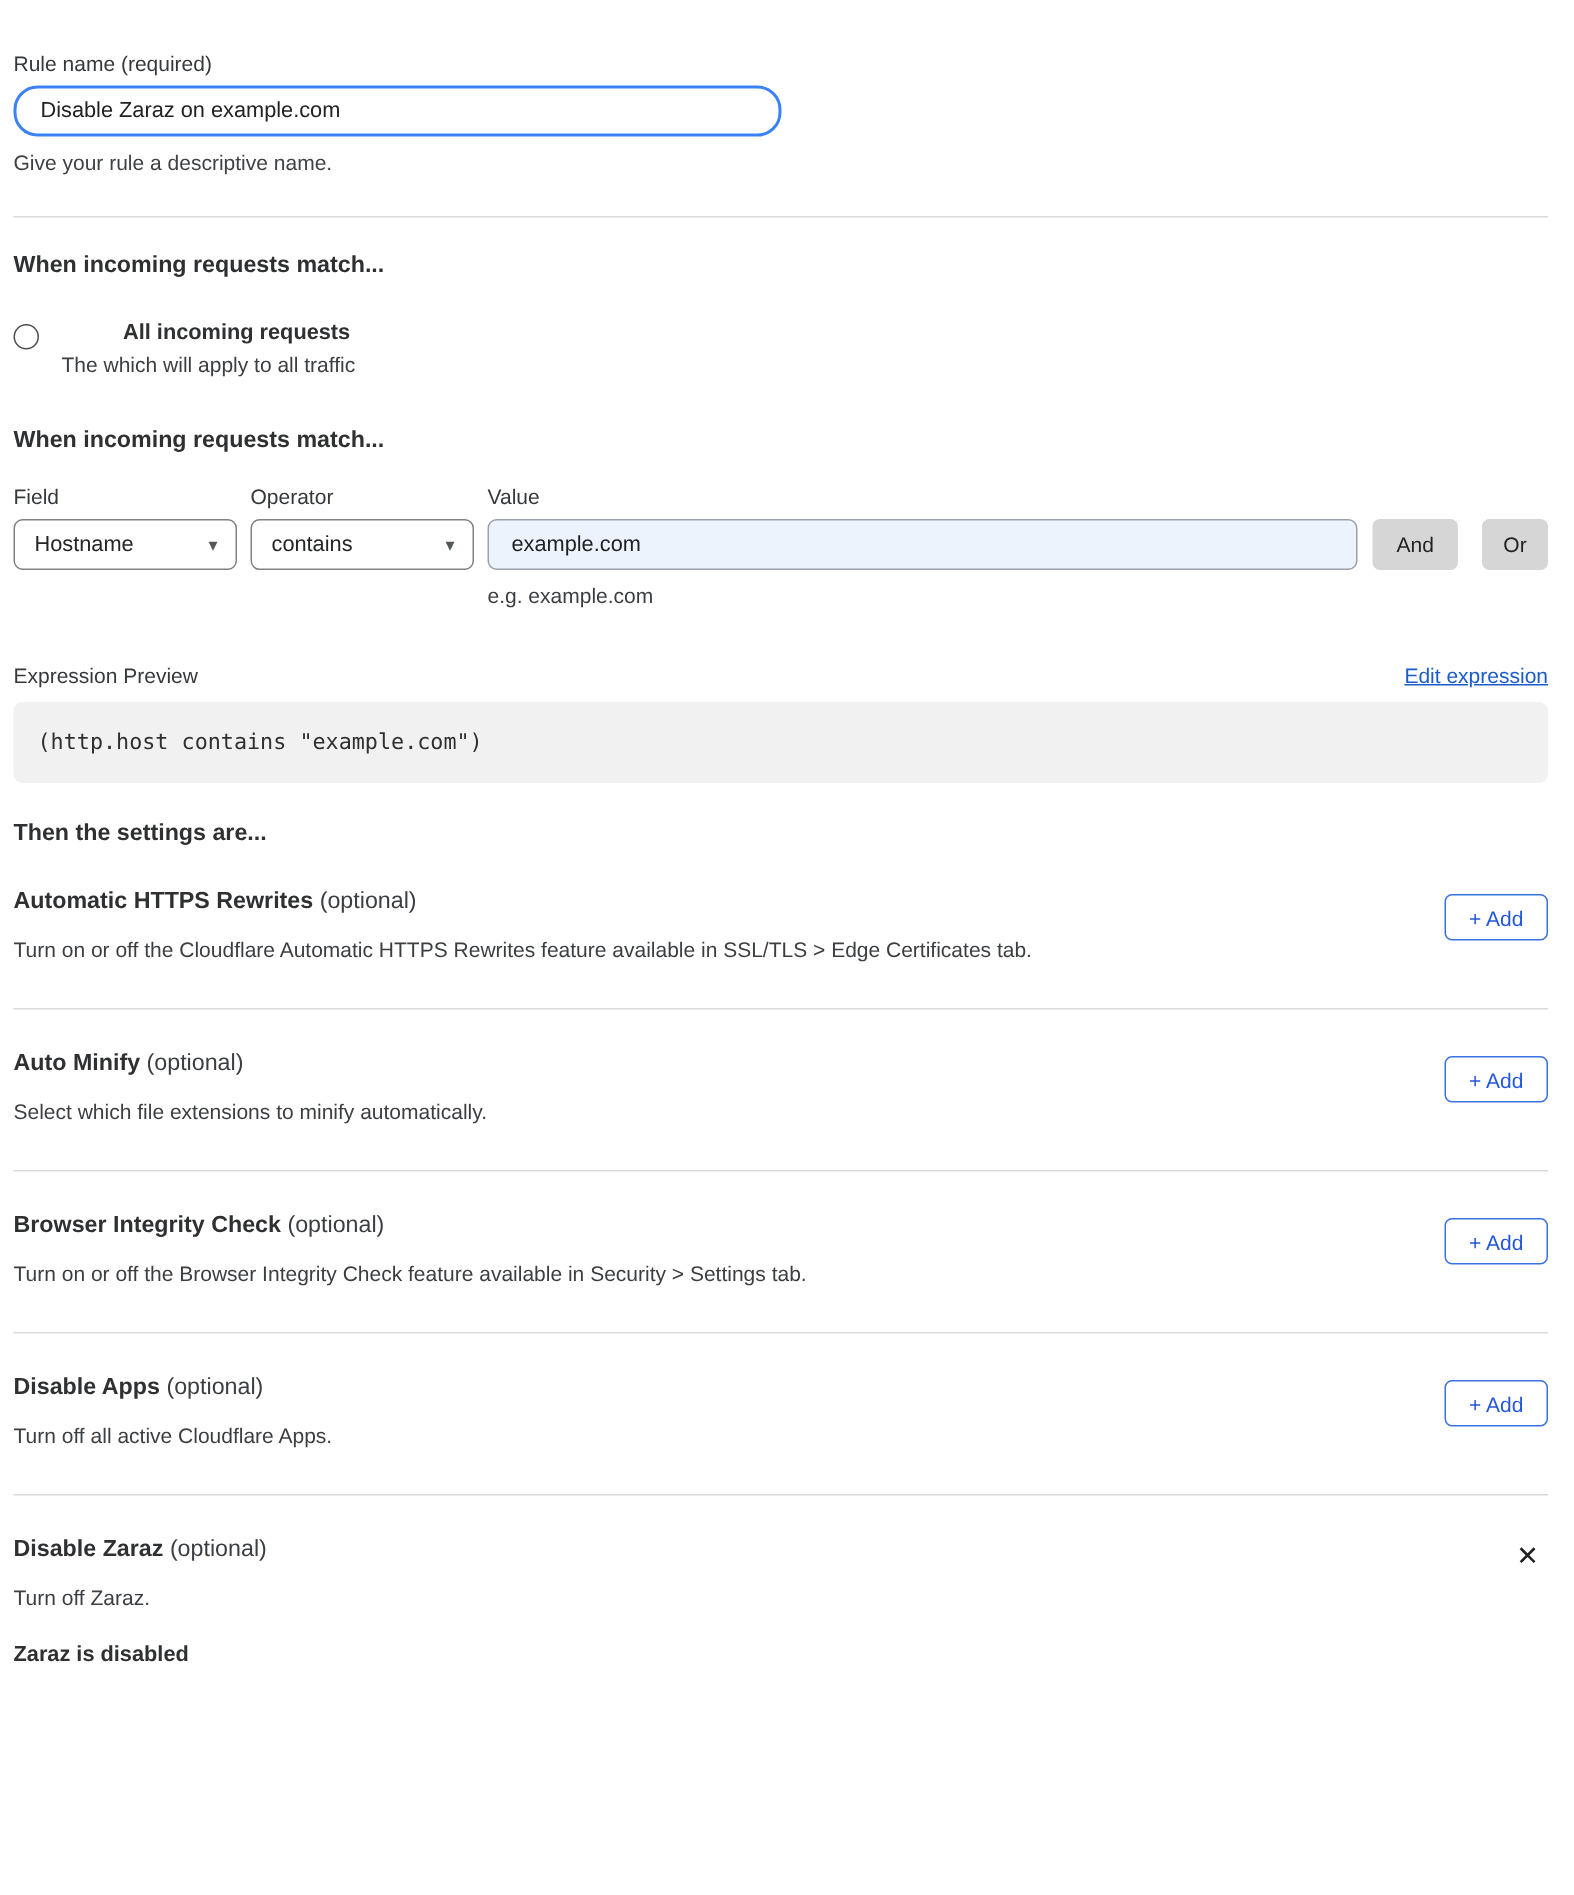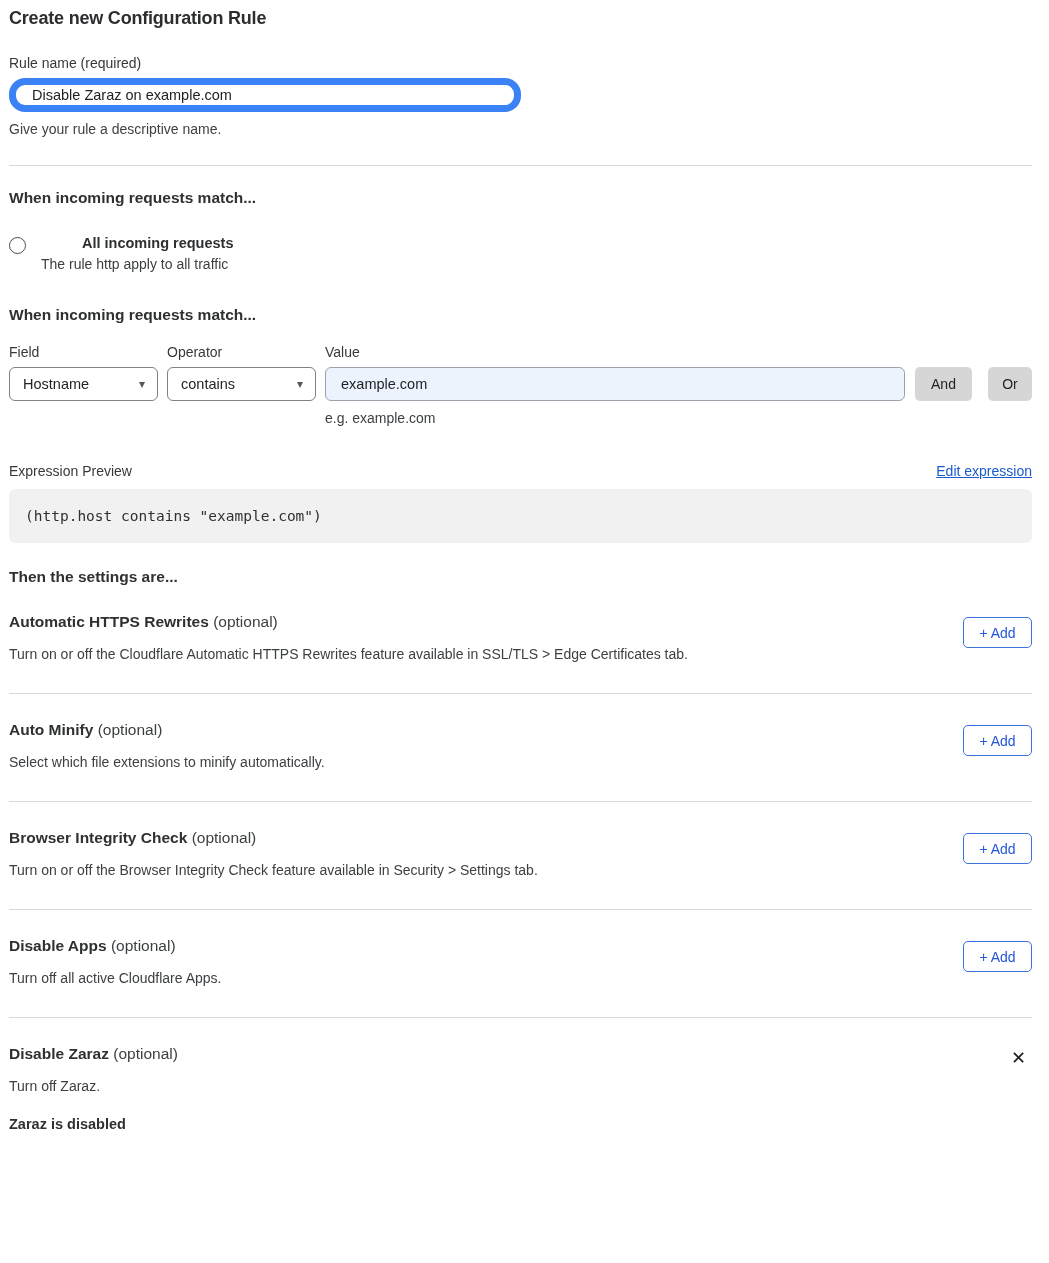--- a/index.html
+++ b/index.html
@@ -19,21 +19,21 @@
     color: #2b2d2f;
     letter-spacing: -0.2px;
   }
 
   .field-label { margin-top: 26px; font-size: 14px; color: #36393b; }
   .rule-name-input {
     display: block;
     margin-top: 7px;
     width: 512px;
     height: 34px;
-    border: 7px solid #3b82f6;
+    border: 2px solid #3b82f6;
     border-radius: 16px;
     padding: 0 16px;
     font-size: 14.5px;
     font-family: inherit;
     color: #222;
     background: #fff;
     outline: none;
   }
   .help-text { margin-top: 9px; font-size: 14px; color: #3f4245; }
 
@@ -161,35 +161,34 @@
     padding: 2px 6px;
     line-height: 1;
     font-family: inherit;
   }
 </style>
 </head>
 <body>
 
 <div class="page">
 
-  <h1 class="page-title">Create new Configuration Rule</h1>
 
   <div class="field-label">Rule name (required)</div>
   <input class="rule-name-input" type="text" value="Disable Zaraz on example.com" style="">
   <div class="help-text">Give your rule a descriptive name.</div>
 
   <hr class="divider">
 
   <h3 class="sub-heading">When incoming requests match...</h3>
 
   <div class="radio-option">
     <span class="radio-circle"></span>
     <div class="radio-texts">
       <div class="radio-label">All incoming requests</div>
-      <div class="radio-desc">The rule http apply to all traffic</div>
+      <div class="radio-desc">The which will apply to all traffic</div>
     </div>
   </div>
 
 
   <h3 class="sub-heading matcher-heading">When incoming requests match...</h3>
 
   <div class="matcher-labels">
     <div class="col-field">Field</div>
     <div class="col-operator">Operator</div>
     <div class="col-value">Value</div>

